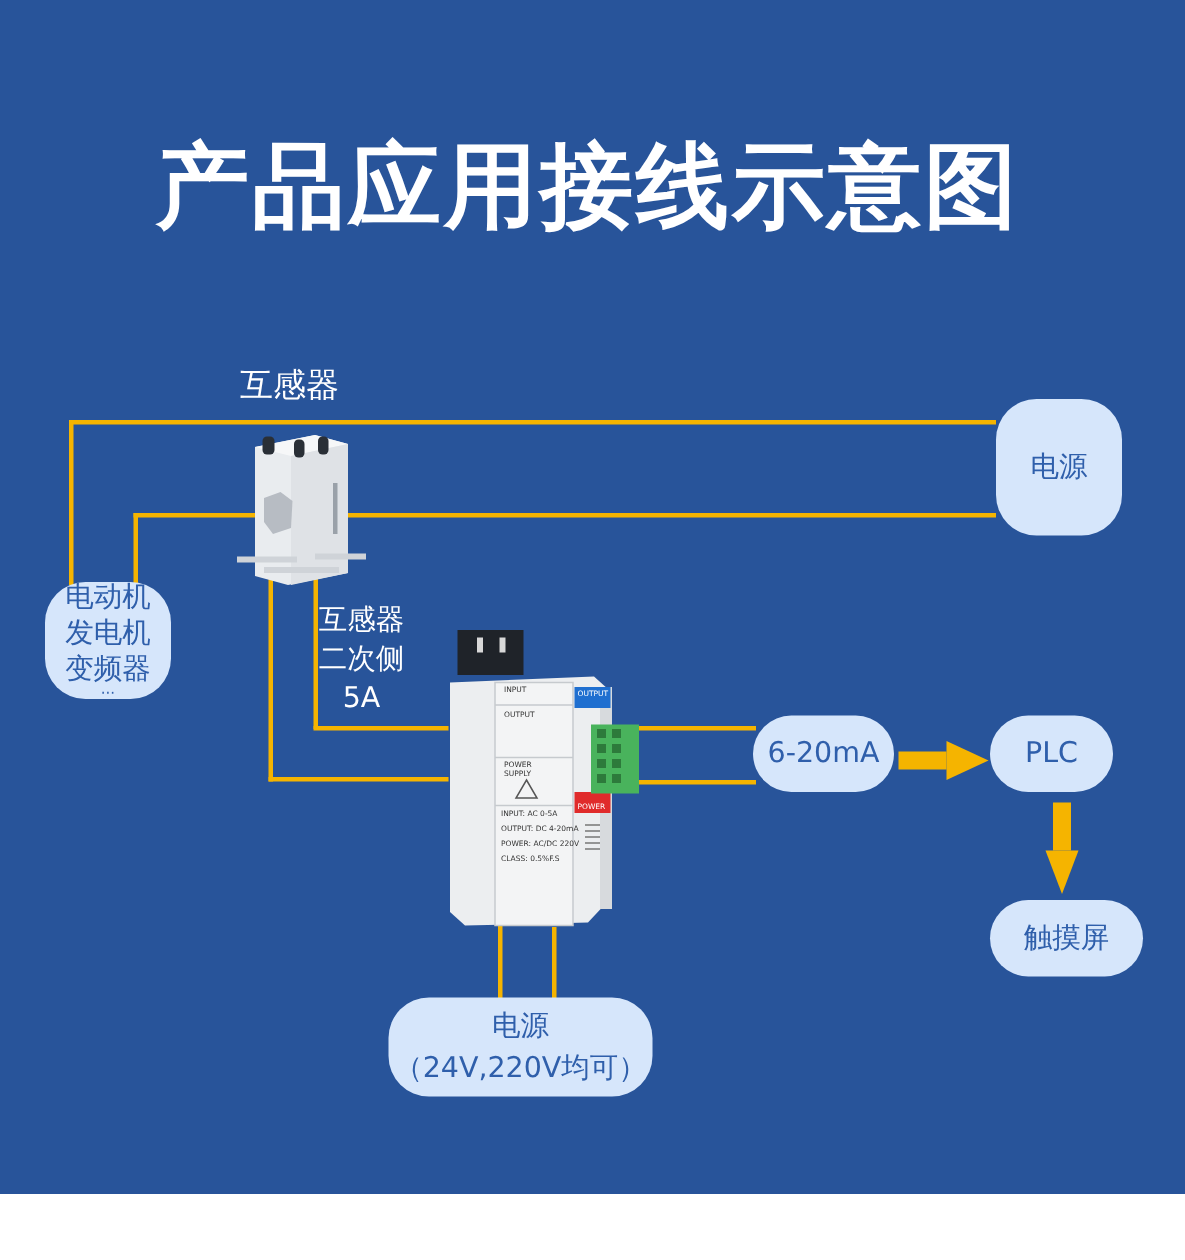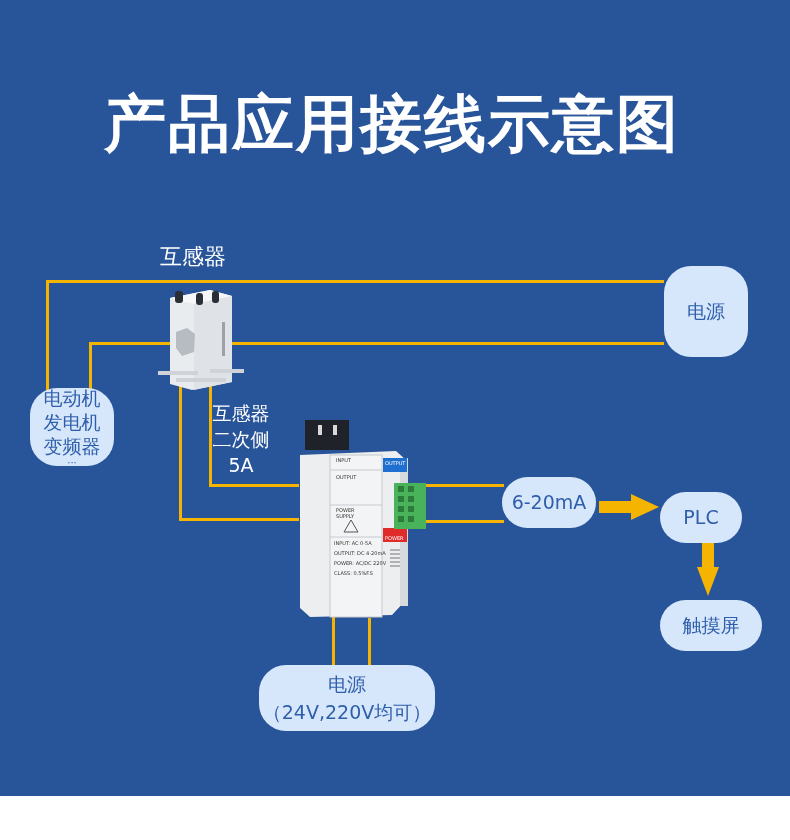--- a/index.html
+++ b/index.html
@@ -115,21 +115,21 @@
   <div>电动机</div>
   <div>发电机</div>
   <div>变频器</div>
   <div style="font-size:10px; line-height:10px;">···</div>
 </div>
 
 <div class="box" style="left:502px; top:477px; width:94px; height:51px;">
   <span>6-20mA</span>
 </div>
 
-<div class="box" style="left:660px; top:492px; width:82px; height:51px;">
+<div class="box" style="left:660px; top:477px; width:82px; height:51px;">
   <span>PLC</span>
 </div>
 
 <div class="box" style="left:660px; top:600px; width:102px; height:51px;">
   <span>触摸屏</span>
 </div>
 
 <div class="box" style="left:259px; top:665px; width:176px; height:66px; flex-direction:column; line-height:28px;">
   <div>电源</div>
   <div>（24V,220V均可）</div>

